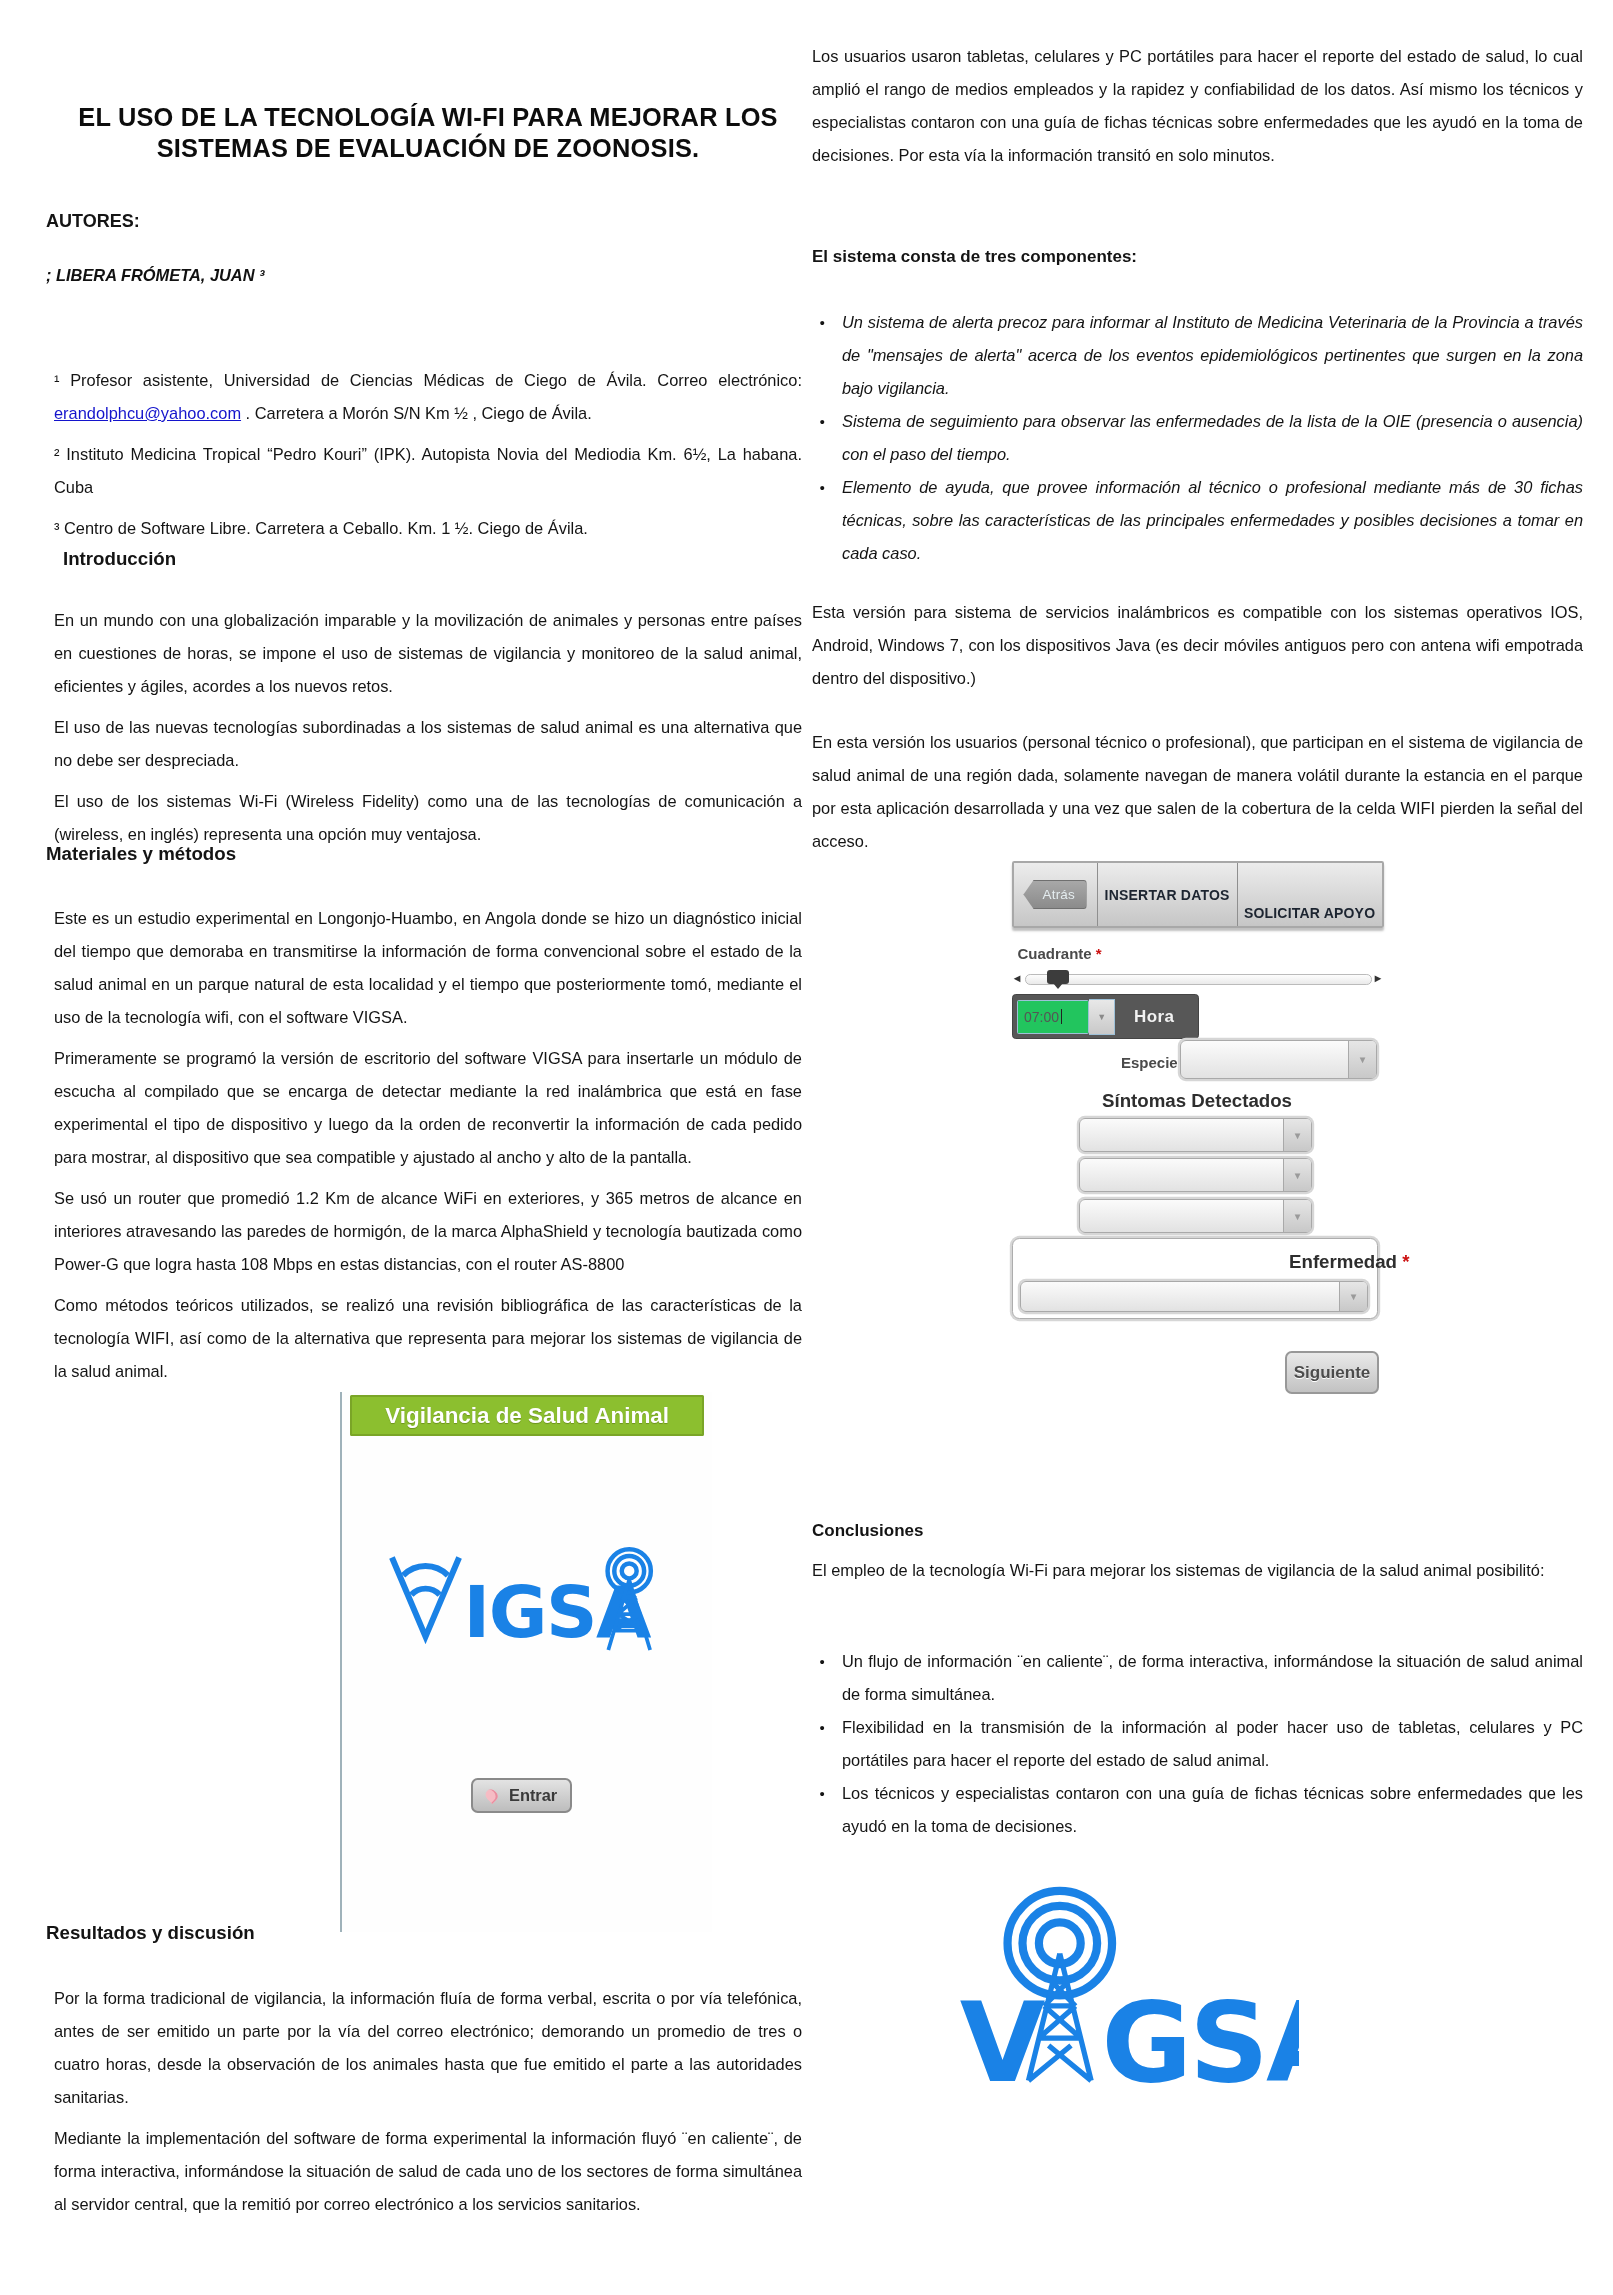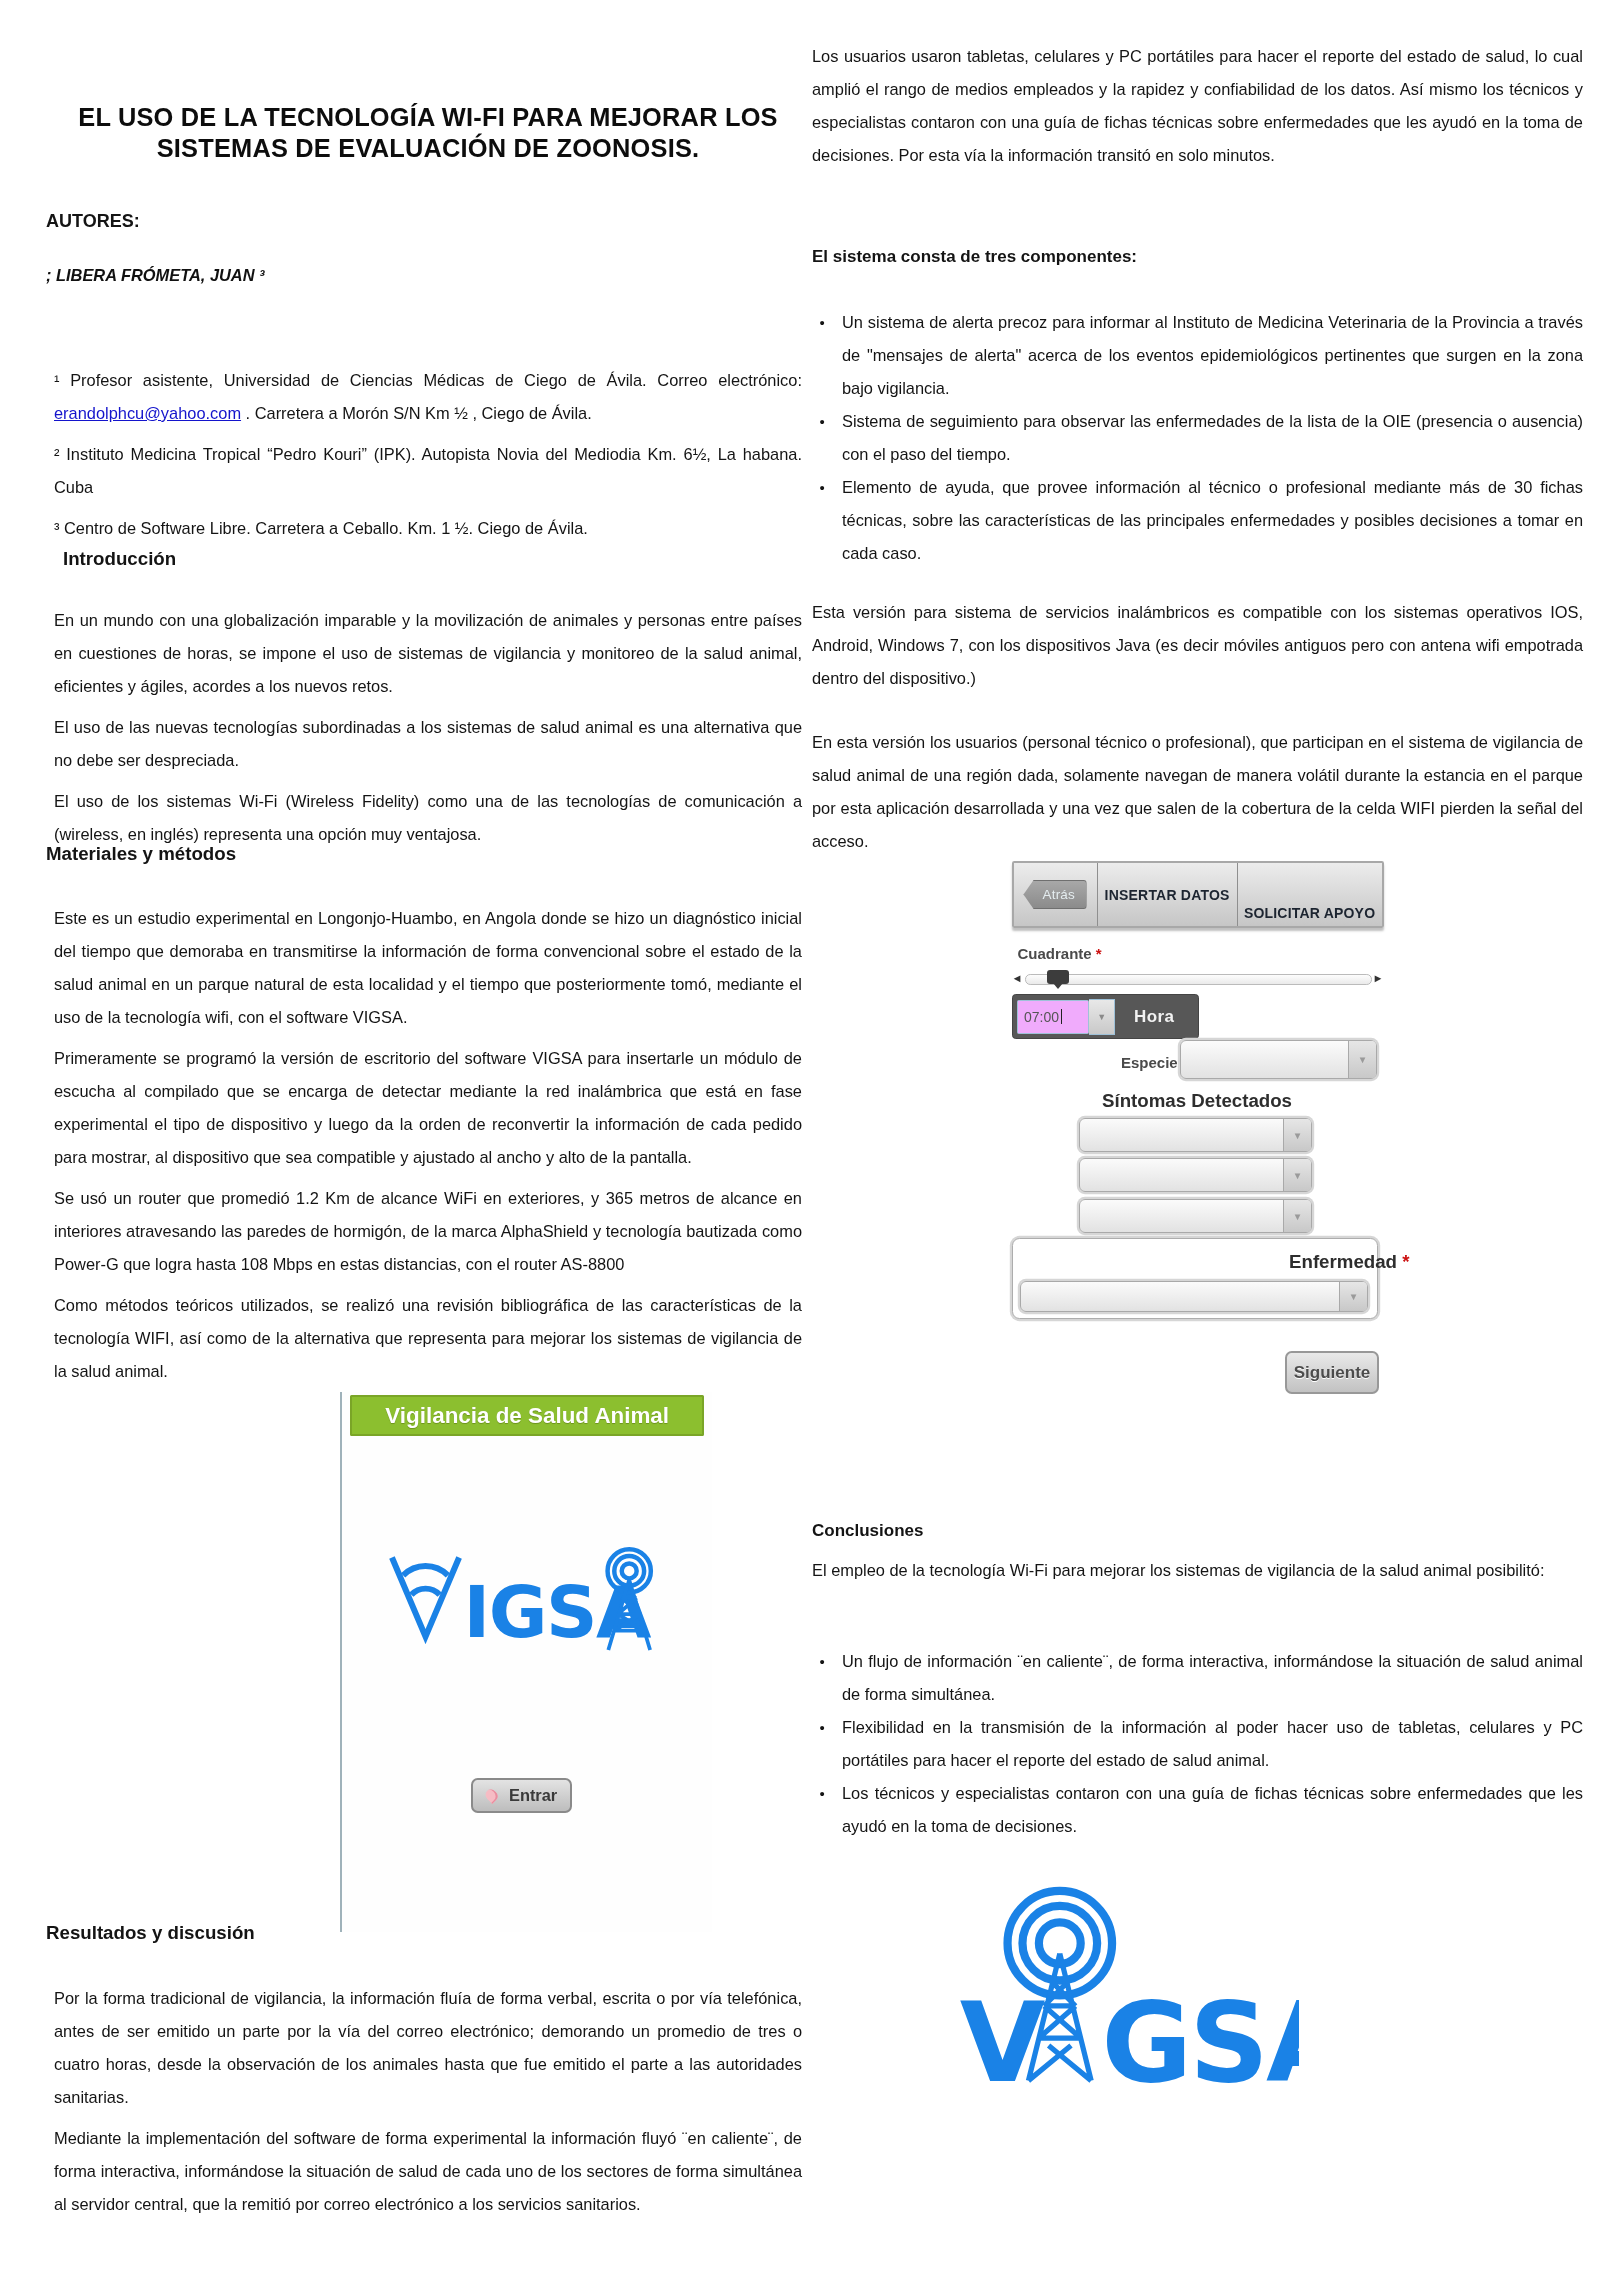--- a/index.html
+++ b/index.html
@@ -81,21 +81,21 @@
     content:""; position:absolute; left:6px; top:12.7px;
     border-left:5.2px solid transparent; border-right:5.2px solid transparent;
     border-top:6.7px solid #3c3c3c;
   }
   .time-widget {
     position:absolute; left:1.5px; top:133px; width:187px; height:45px;
     background:#575757; border:1.5px solid #444; border-radius:3.7px;
     display:flex; align-items:center; box-sizing:border-box; padding:4.5px;
   }
   .time-input {
-    width:72px; height:100%; background:#f0abfc; border:0.7px solid #9ec1d8;
+    width:72px; height:100%; background:#22c55e; border:0.7px solid #9ec1d8;
     display:flex; align-items:center; padding-left:6px; box-sizing:border-box;
     font-size:14px; color:#555; border-radius:1.5px;text-align:right;
   }
   .time-cursor { display:inline-block; width:0; border-left:1.5px solid #222; height:15px; margin-left:1.5px; }
   .time-drop {
     width:25.4px; height:100%; background:linear-gradient(#e8e8e8,#c9c9c9);
     border:0.7px solid #9ec1d8; border-left:none; display:flex; align-items:center; justify-content:center;
     color:#8a8a8a; font-size:9px; cursor:pointer;
   }
   .hora-label { flex:1; text-align:center; color:#f2f2f2; font-weight:bold; font-size:17px; letter-spacing:0.4px; }
@@ -189,21 +189,21 @@
 
 <div class="abs body-text" style="left:46px; top:1974px; width:764px;">
   <p>Por la forma tradicional de vigilancia, la información fluía de forma verbal, escrita o por vía telefónica, antes de ser emitido un parte por la vía del correo electrónico; demorando un promedio de tres o cuatro horas, desde la observación de los animales hasta que fue emitido el parte a las autoridades  sanitarias.</p>
   <p>Mediante la implementación del software de forma experimental la información fluyó ¨en caliente¨, de forma interactiva, informándose la situación de salud de cada uno de los sectores de forma simultánea al servidor central, que la remitió por correo electrónico a los servicios sanitarios.</p>
 </div>
 
 <div class="abs body-text" style="left:812px; top:40px; width:771px;">Los usuarios usaron tabletas, celulares y PC portátiles para hacer el reporte del estado de salud, lo cual amplió el rango de medios empleados y la rapidez y confiabilidad de los datos. Así mismo los técnicos y especialistas contaron con una guía de fichas técnicas sobre enfermedades que les ayudó en la toma de decisiones. Por esta vía la información transitó en solo minutos.</div>
 
 <div class="abs heading" style="left:812px; top:247px; font-size:17px;">El sistema consta de tres componentes:</div>
 
-<ul class="abs bullets body-text" style="left:812px; top:306px; width:771px;">
+<ul class="abs bullets body-text" style="left:812px; top:306px; width:771px;font-style:italic;">
   <li>Un sistema de alerta precoz para informar al Instituto de Medicina Veterinaria de la Provincia a través de "mensajes de alerta" acerca de los eventos epidemiológicos pertinentes que surgen en la zona bajo vigilancia.</li>
   <li>Sistema de seguimiento para observar las enfermedades de la lista de la OIE (presencia o ausencia) con el paso del tiempo.</li>
   <li>Elemento de ayuda, que provee información al técnico o profesional mediante más de 30 fichas técnicas, sobre las características de las principales enfermedades y posibles decisiones a tomar en cada caso.</li>
 </ul>
 
 <div class="abs body-text" style="left:812px; top:596px; width:771px;">Esta versión para sistema de servicios inalámbricos es compatible con los sistemas operativos IOS, Android, Windows 7, con los dispositivos Java (es decir móviles antiguos pero con antena wifi empotrada dentro del dispositivo.)</div>
 
 <div class="abs body-text" style="left:812px; top:726px; width:771px;">En esta versión los usuarios (personal técnico o profesional), que participan en el sistema de vigilancia de salud animal de una región dada, solamente navegan de manera volátil durante la estancia en el parque por esta aplicación desarrollada y una vez que salen de la cobertura de la celda WIFI pierden la señal del acceso.</div>
 
 <div class="abs appform">

